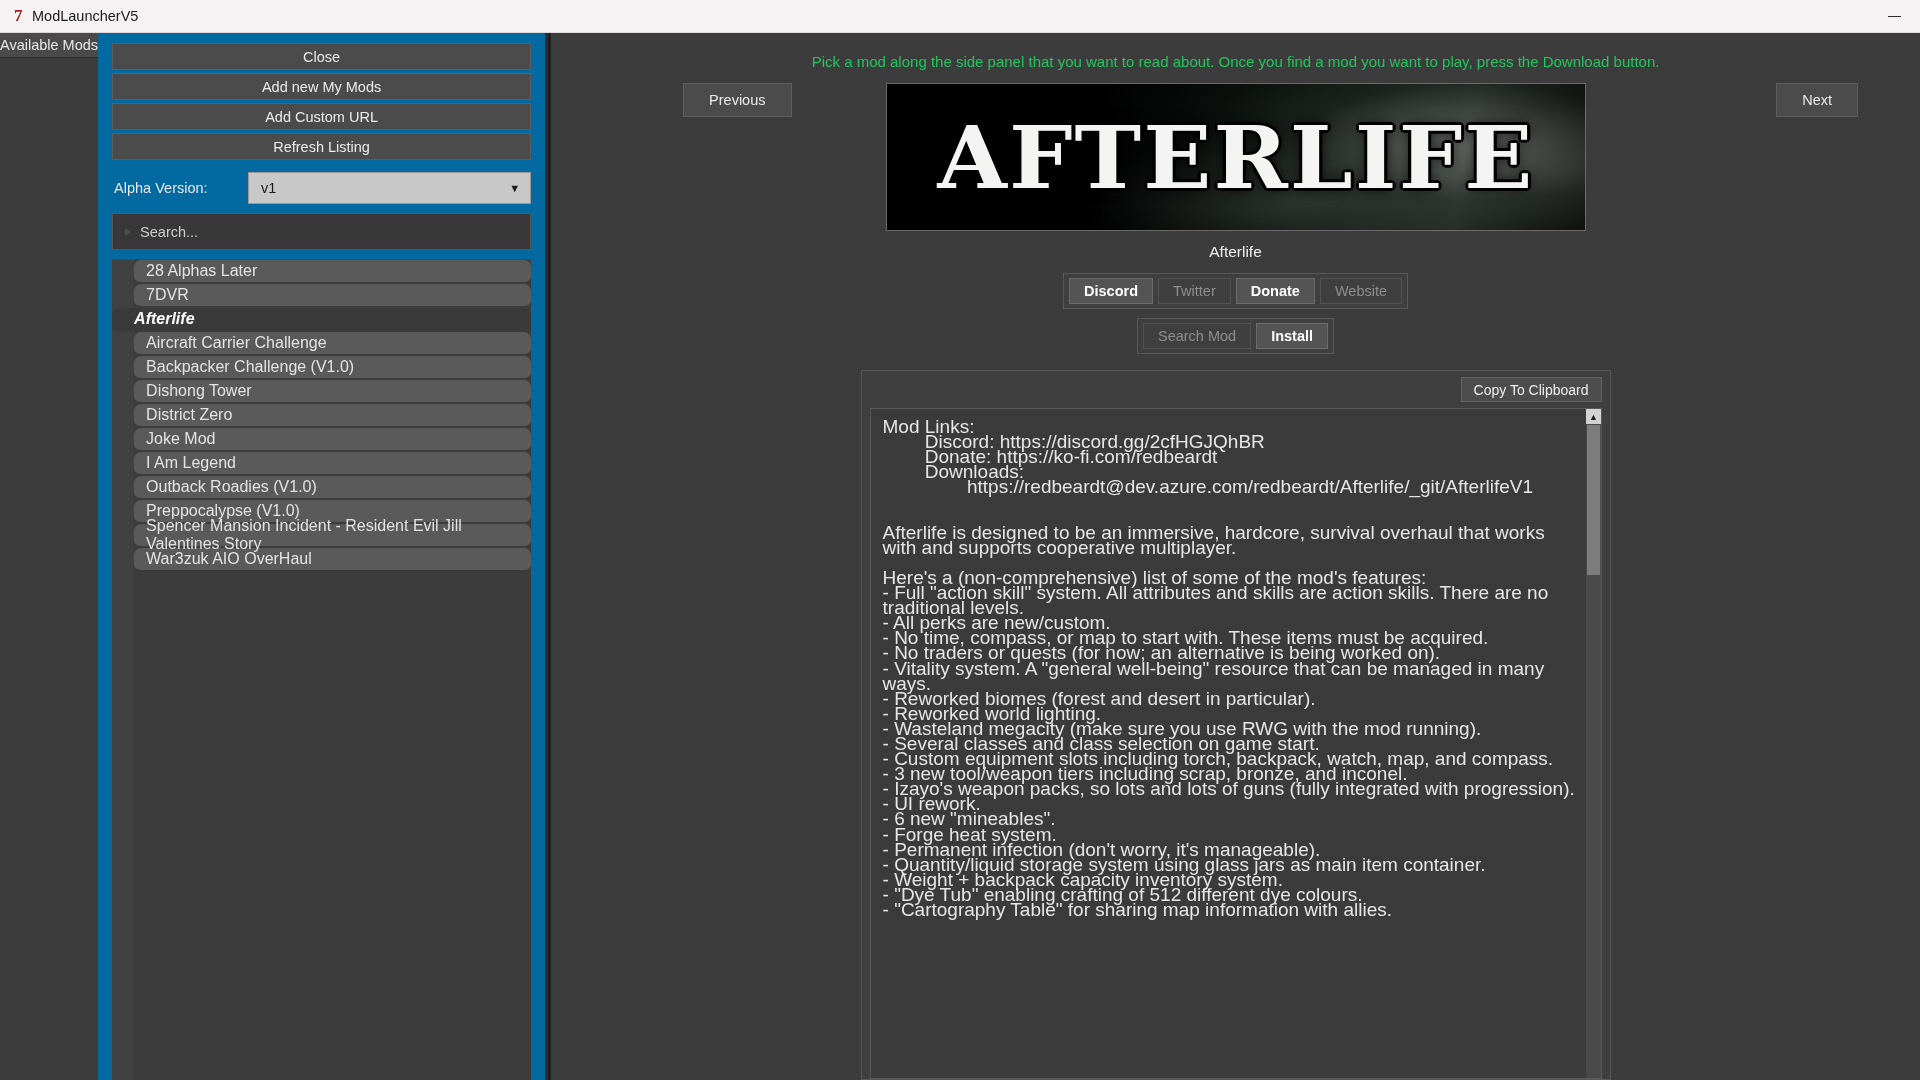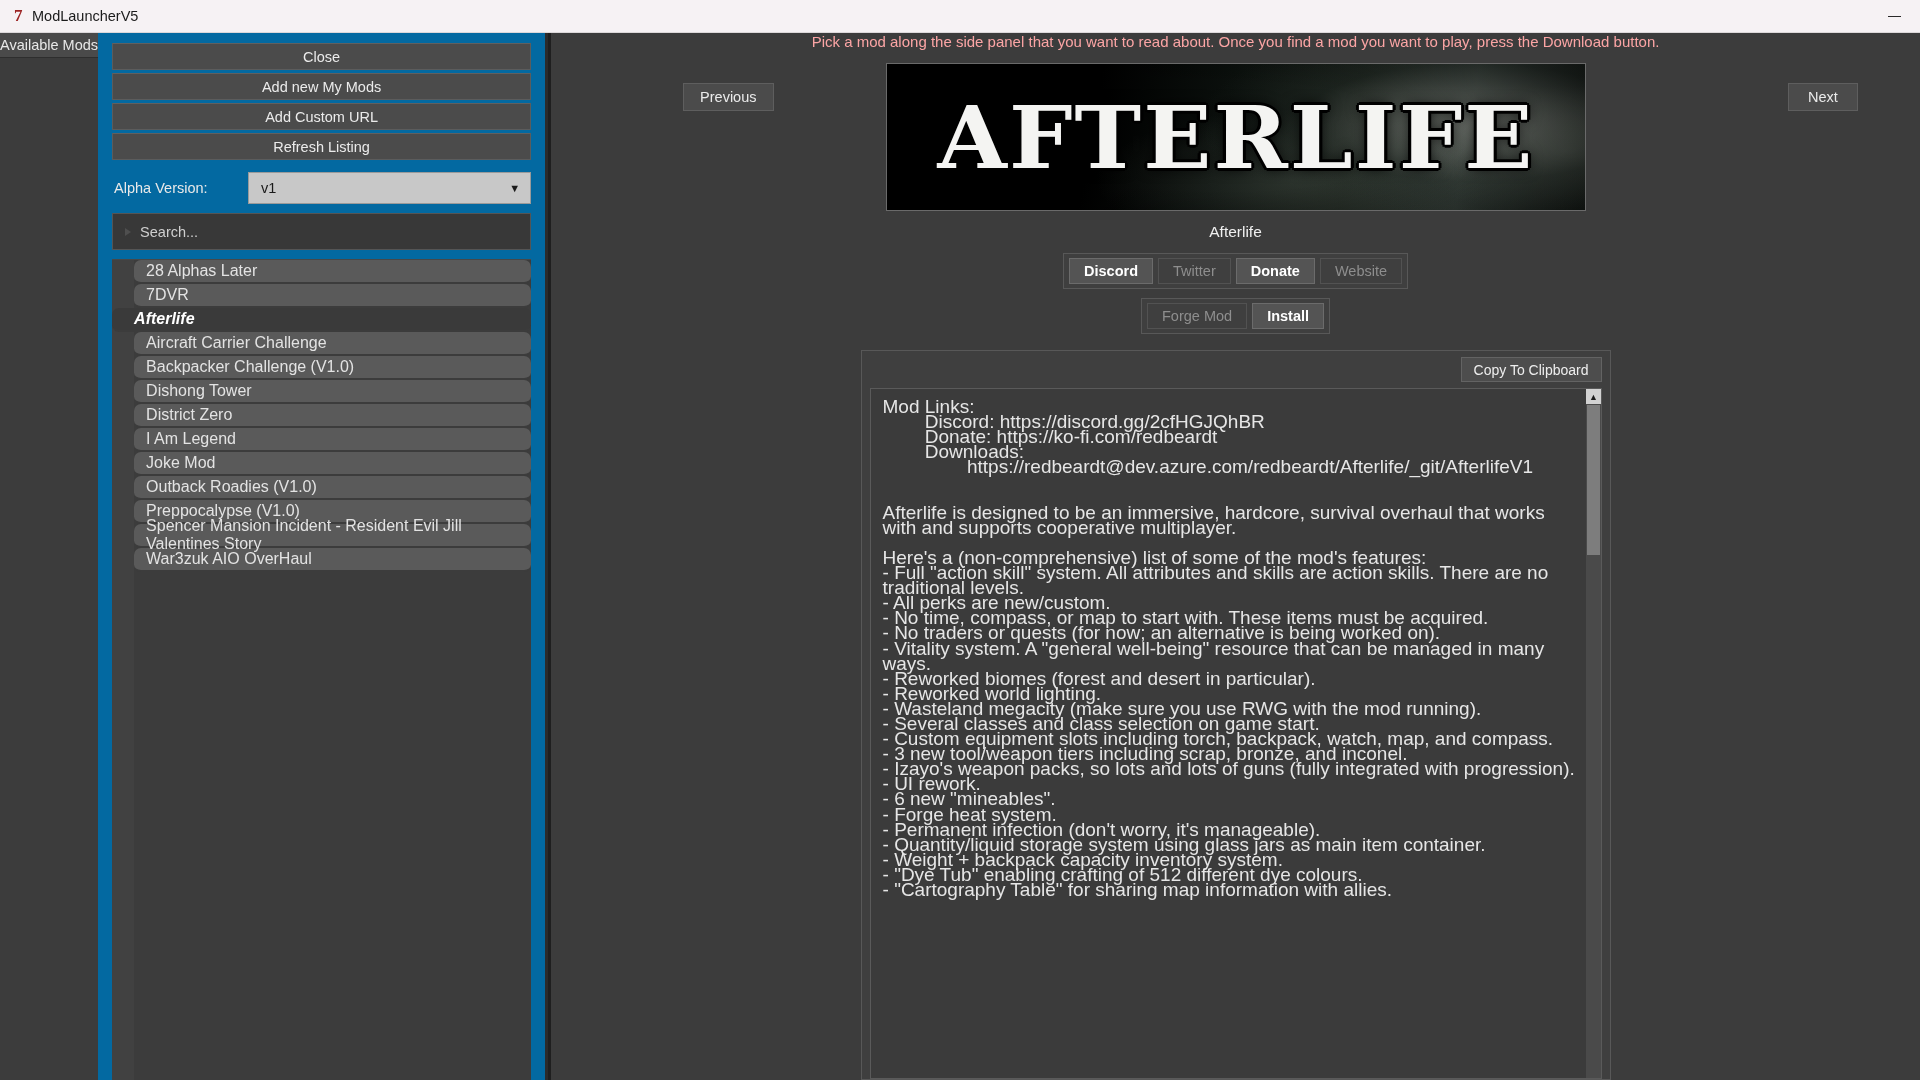--- a/index.html
+++ b/index.html
@@ -208,31 +208,32 @@
     flex: 1;
     background: #3c3c3c;
     position: relative;
     display: flex;
     flex-direction: column;
     align-items: center;
     min-width: 0;
   }
 
   #instructions {
+    margin-top: 20px;
     font-size: 15px;
-    color: #fca5a5;
+    color: #22c55e;
     text-align: right;
   }
 
   .nav-btn {
     position: absolute;
     top: 50px;
-    height: 28px;
+    height: 34px;
     min-width: 70px;
-    padding: 0 16px;
+    padding: 0 25px;
     background: #4b4b4b;
     border: 1px solid #5e5e5e;
     color: #eaeaea;
     font-size: 14.5px;
     display: flex; align-items: center; justify-content: center;
     cursor: default; user-select: none;
   }
   #prev-btn { left: 132px; }
   #next-btn { right: 62px; }
 
@@ -425,22 +426,22 @@
       <div id="modlist-wrap">
         <div id="modlist-gutter"></div>
         <div id="modlist">
             <div class="mod-item">28 Alphas Later</div>
             <div class="mod-item">7DVR</div>
             <div class="mod-item selected">Afterlife</div>
             <div class="mod-item">Aircraft Carrier Challenge</div>
             <div class="mod-item">Backpacker Challenge (V1.0)</div>
             <div class="mod-item">Dishong Tower</div>
             <div class="mod-item">District Zero</div>
+            <div class="mod-item">Joke Mod</div>
             <div class="mod-item">I Am Legend</div>
-            <div class="mod-item">Joke Mod</div>
             <div class="mod-item">Outback Roadies (V1.0)</div>
             <div class="mod-item">Preppocalypse (V1.0)</div>
             <div class="mod-item">Spencer Mansion Incident - Resident Evil Jill Valentines Story</div>
             <div class="mod-item">War3zuk AIO OverHaul</div>
           </div>
       </div>
 
     </div>
 
     <div id="sidebar-edge"></div>
@@ -461,21 +462,21 @@
       <div id="mod-title">Afterlife</div>
 
       <div class="btn-group" id="link-group">
           <div class="gbtn enabled">Discord</div>
           <div class="gbtn disabled">Twitter</div>
           <div class="gbtn enabled">Donate</div>
           <div class="gbtn disabled">Website</div>
         </div>
 
       <div class="btn-group install-group" id="install-group">
-          <div class="gbtn disabled">Forge Mod</div>
+          <div class="gbtn disabled">Search Mod</div>
           <div class="gbtn enabled">Install</div>
         </div>
 
       <div id="desc-panel">
         <div id="copy-row">
           <div id="copy-btn">Copy To Clipboard</div>
         </div>
         <div id="desc-box">
           <div id="desc-text">Mod Links:
         Discord: https://discord.gg/2cfHGJQhBR

